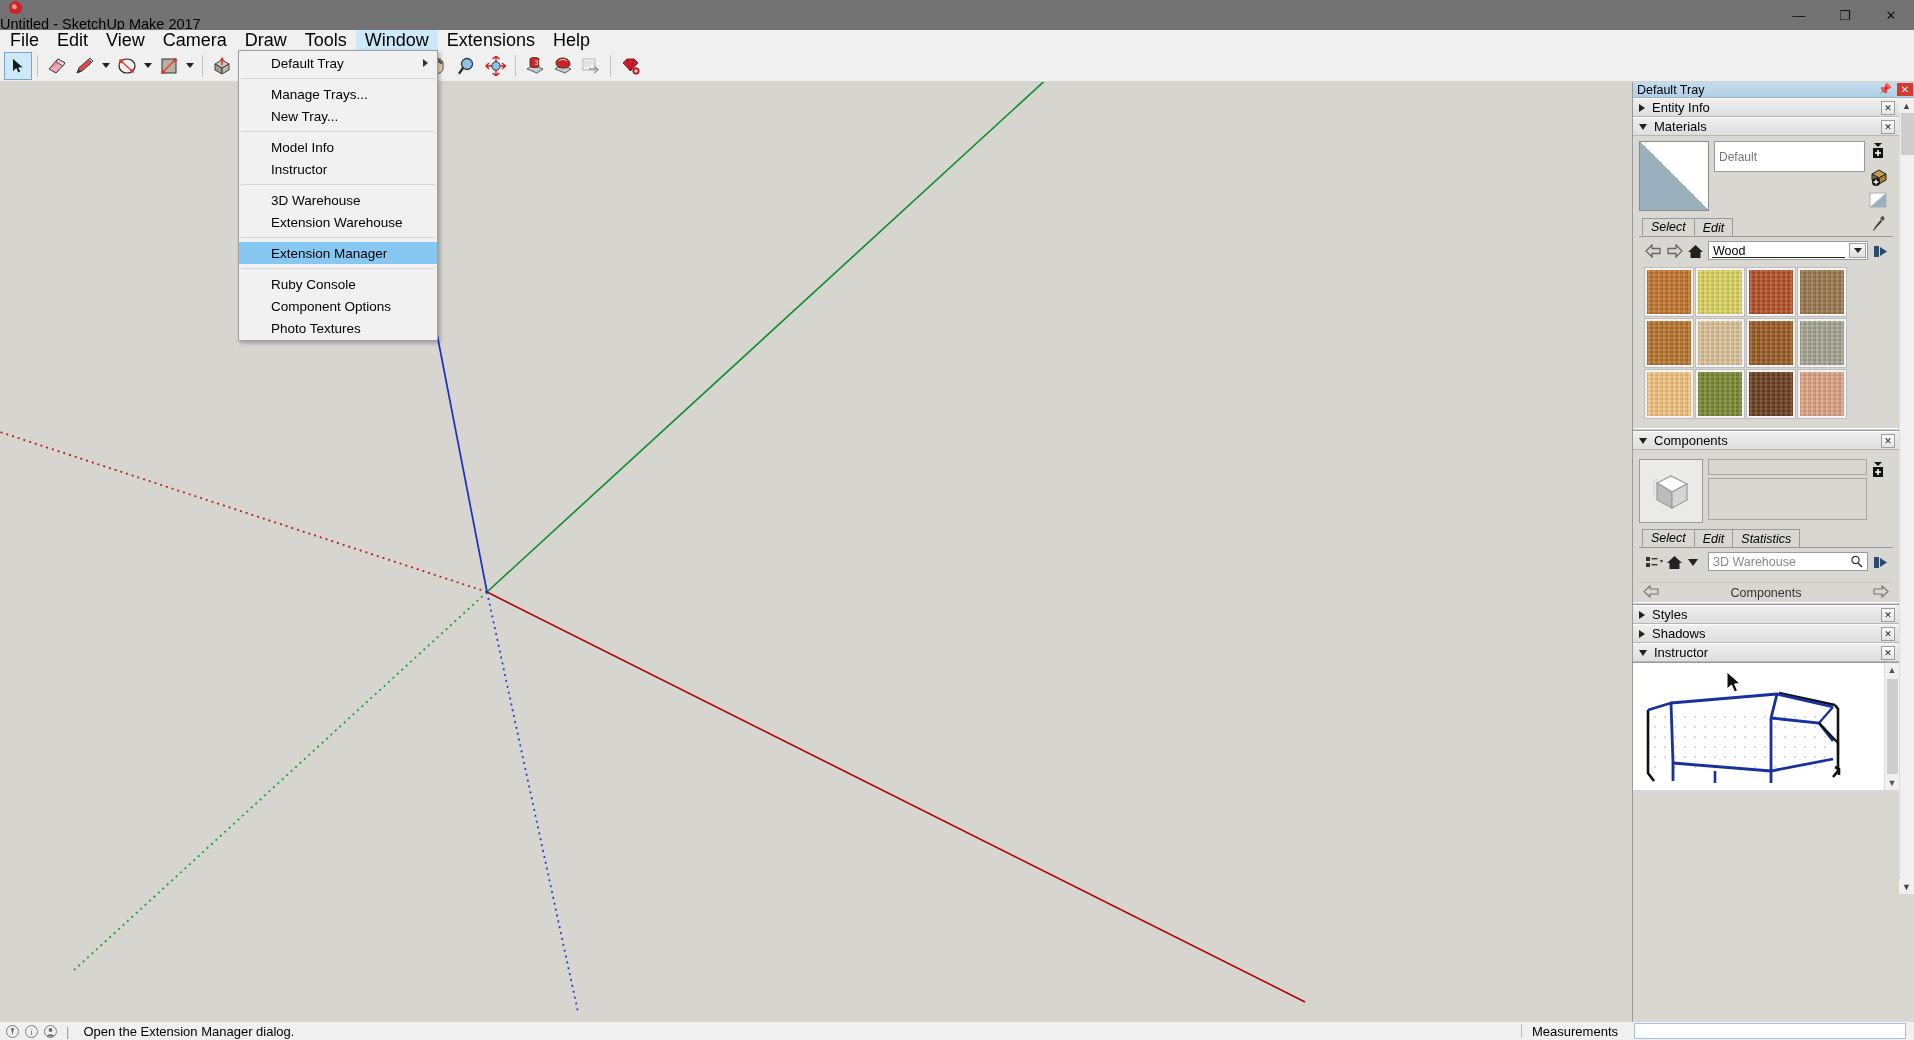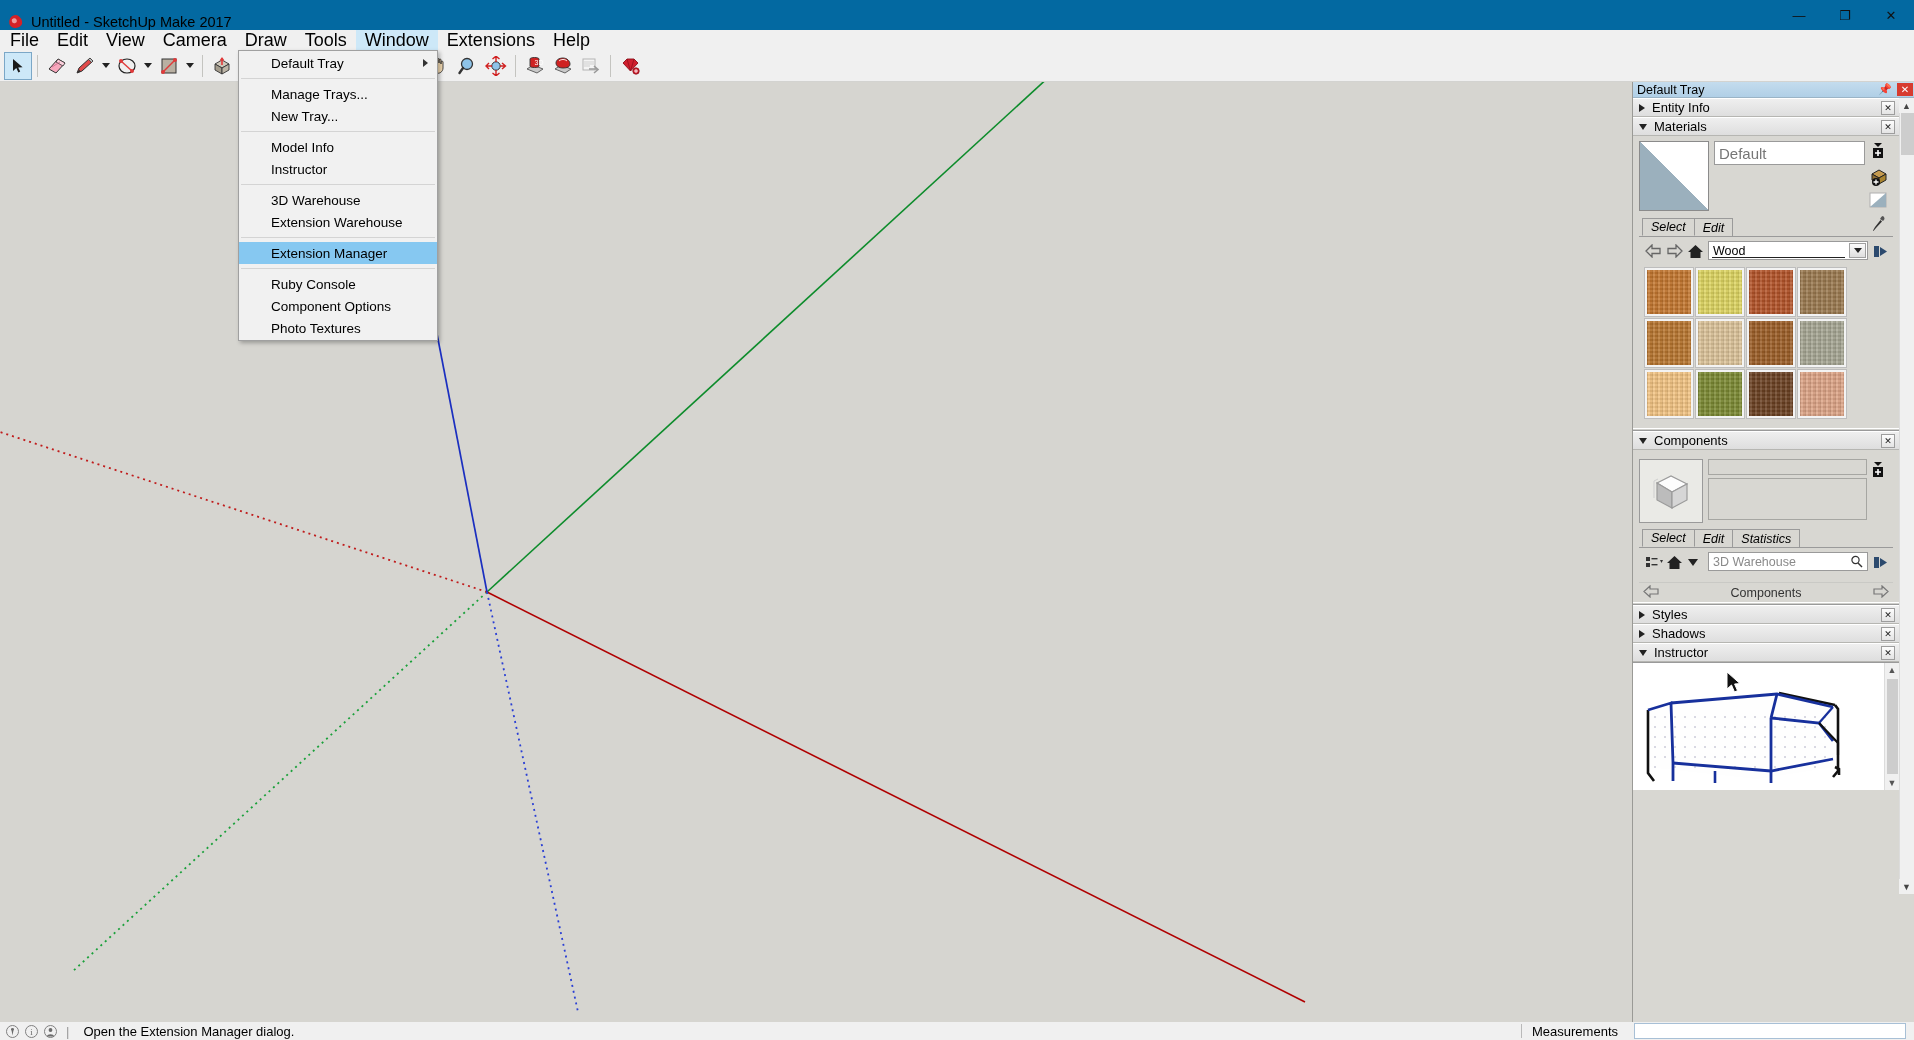--- a/index.html
+++ b/index.html
@@ -9,22 +9,23 @@
     font-family:"Liberation Sans", sans-serif;
     font-size:14px;
     background:#f0f0f0;
     overflow:hidden;
     position:relative;
     -webkit-font-smoothing:none;
   }
 
   
   #titlebar {
-    height:30px; background:#0369a1; display:flex; align-items:flex-end;
+    height:30px; background:#737373; display:flex; align-items:flex-start;
     position:relative;
+    flex-direction:column;
   }
   #app-logo {
     width:16px; height:16px; margin-left:8px; margin-right:7px;
     position:relative; flex:none;
   }
   #app-logo .ruby {
     position:absolute; left:1px; top:1px; width:13px; height:13px;
     background:#d42127; border-radius:50% 50% 50% 50%/60% 60% 40% 40%;
     transform:rotate(-12deg);
   }
@@ -149,22 +150,22 @@
   .panel-body { background:#d8d7d2; padding:5px 6px 4px 6px; }
 
   .mat-top { display:flex; }
   #mat-swatch-big {
     width:70px;height:70px;border:1px solid #8b8b8b;
     background:linear-gradient(to bottom left,#fff 0 50%,#9bb0bd 50% 100%);
     flex:none;
   }
   #mat-name-wrap { flex:1; padding-left:5px; }
   #mat-name {
-    height:24px; background:#fff; border:1px solid #9a9a9a; color:#767676;
-    font-size:15px; padding-left:4px; display:flex; align-items:center;
+    height:31px; background:#fff; border:1px solid #9a9a9a; color:#767676;
+    font-size:12px; padding-left:4px; display:flex; align-items:center;
   }
   .mat-side { width:28px; display:flex;flex-direction:column;align-items:center; gap:5px; padding-top:1px;}
   .ico-box { width:20px;height:20px; position:relative; }
 
   .tabs { display:flex; align-items:flex-end; height:20px; padding-left:3px;
           border-bottom:1px solid #9a9a9a; margin-top:5px;font-style:italic; }
   .tab {
     height:18px; padding:0 8px; font-size:12.5px; display:flex;align-items:center;
     background:#d8d7d2; border:1px solid #9a9a9a; border-bottom:none; margin-right:-1px;
   }

